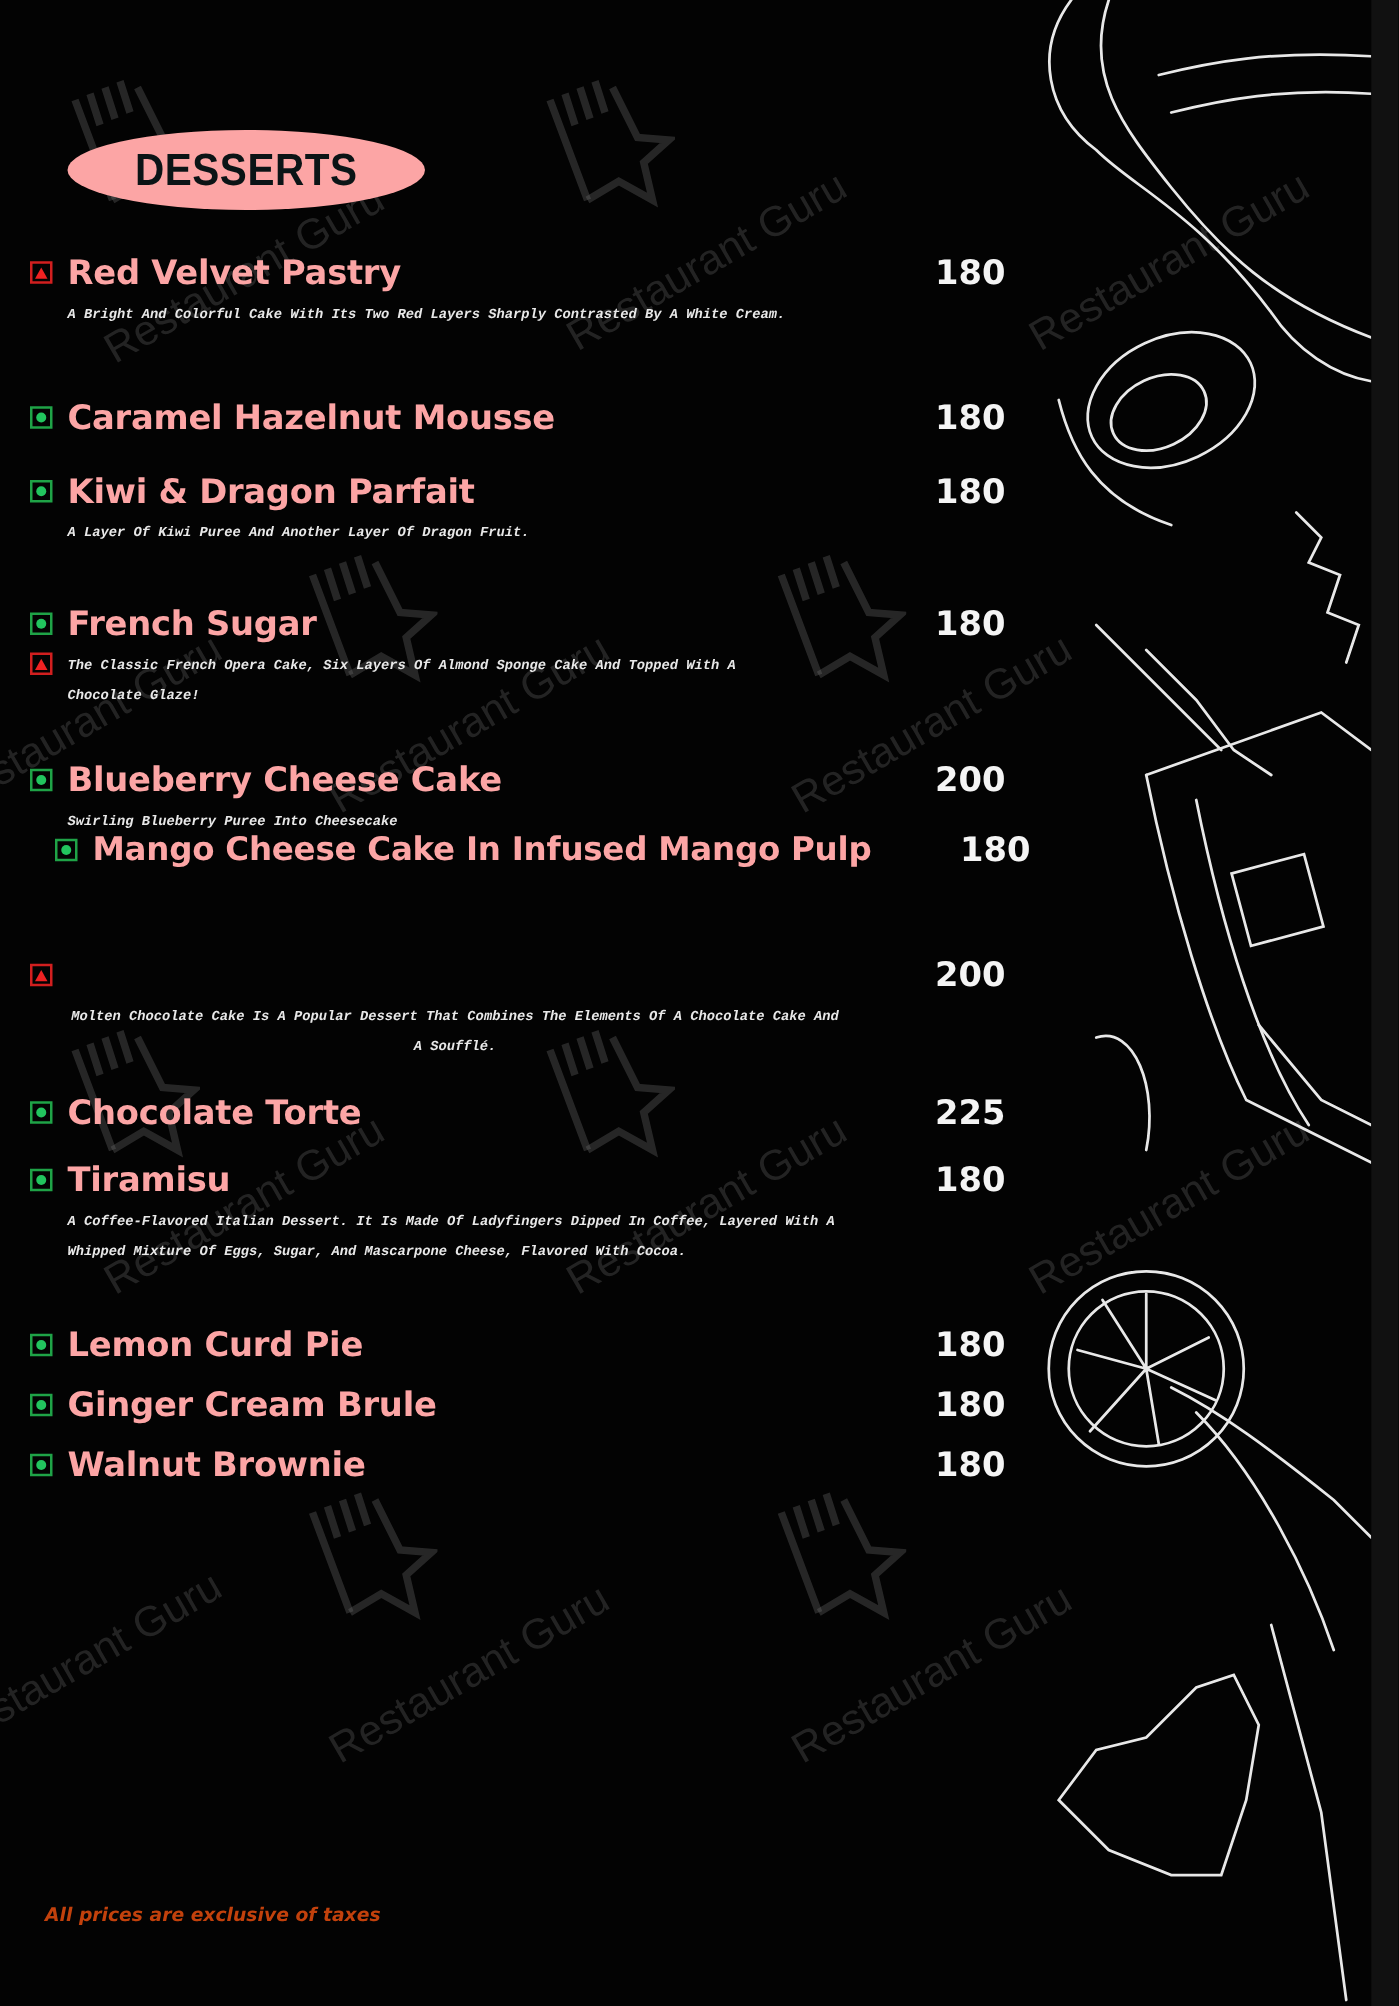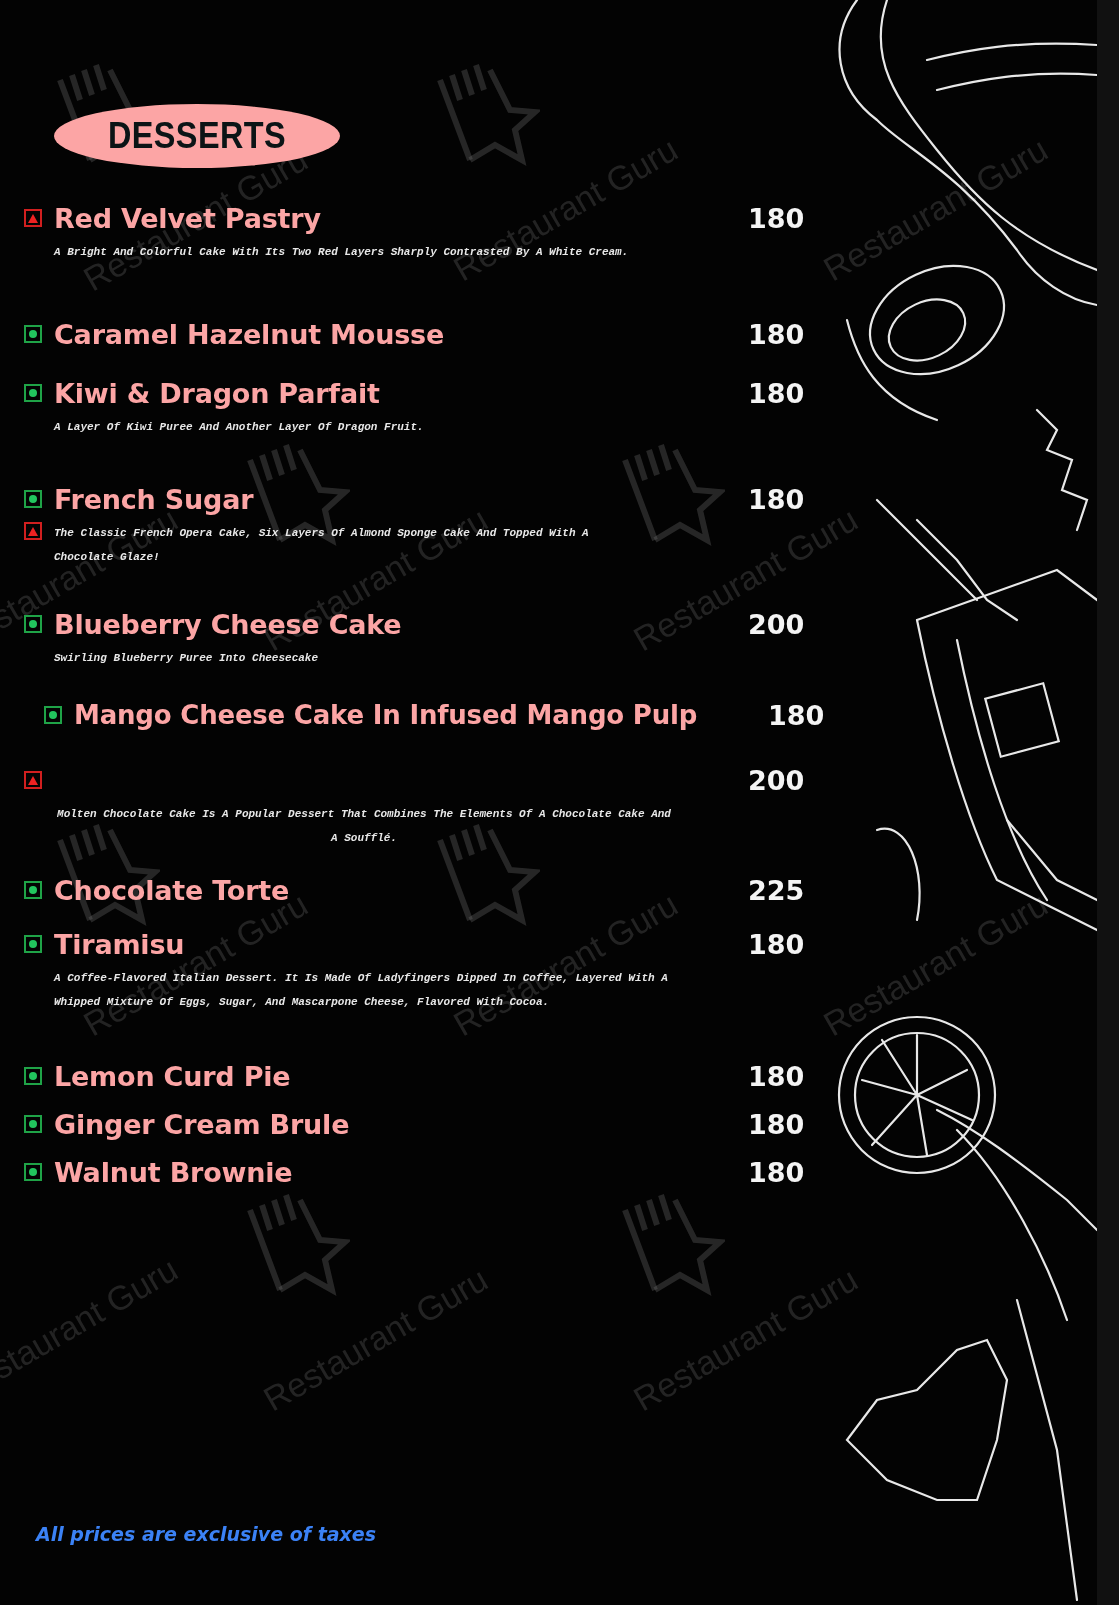--- a/index.html
+++ b/index.html
@@ -13,21 +13,21 @@
   .row{display:flex;align-items:center;height:36px;}
   .mark{width:18px;height:18px;box-sizing:border-box;border:2px solid;display:flex;align-items:center;justify-content:center;margin-right:12px;flex:0 0 18px;}
   .mark.veg{border-color:#1fa347;}
   .mark.veg i{width:8px;height:8px;border-radius:50%;background:#22c55e;display:block;}
   .mark.nonveg{border-color:#d11f1f;}
   .mark.nonveg i{width:0;height:0;border-left:5px solid transparent;border-right:5px solid transparent;border-bottom:9px solid #ef2222;display:block;}
   .name{font-family:"DejaVu Sans",sans-serif;font-weight:bold;font-size:27px;color:#fca5a5;white-space:nowrap;flex:1;letter-spacing:-0.2px;}
   .price{font-family:"DejaVu Sans",sans-serif;font-weight:bold;font-size:27px;color:#f4f4f4;width:56px;text-align:right;margin-left:auto;}
   .desc{margin-left:30px;margin-top:4px;font-family:Liberation Mono, monospace;font-style:italic;font-weight:bold;font-size:11px;line-height:24px;color:#e8e8e8;width:680px;}
   .extra-mark{position:absolute;left:24px;top:522px;}
-  .footnote{position:absolute;left:36px;top:1523px;font-style:italic;font-weight:bold;font-size:19px;color:#3b82f6;}
+  .footnote{position:absolute;left:36px;top:1523px;font-style:italic;font-weight:bold;font-size:15px;color:#c2410c;}
   .wm{position:absolute;color:rgba(120,120,120,0.28);font-family:"Liberation Sans",sans-serif;font-size:34px;transform:rotate(-30deg);white-space:nowrap;pointer-events:none;}
   .wm-logo{position:absolute;width:110px;height:130px;pointer-events:none;}
   svg.art{position:absolute;right:22px;top:0;}
 </style>
 </head>
 <body>
 
 <div class="wm" style="left:70px;top:200px;">Restaurant Guru</div>
 <div class="wm" style="left:440px;top:190px;">Restaurant Guru</div>
 <div class="wm" style="left:810px;top:190px;">Restaurant Guru</div>
@@ -179,21 +179,21 @@
   <div class="row">
     <span class="mark veg">
         <i></i>
       </span>
     <span class="name">Blueberry Cheese Cake</span>
     <span class="price">200</span>
   </div>
   <div class="desc">Swirling Blueberry Puree Into Cheesecake</div>
 </div>
 
-<div class="item" style="top:697px;padding-left:20px;">
+<div class="item" style="top:662px;padding-left:20px;">
   <div class="row">
     <span class="mark veg">
         <i></i>
       </span>
     <span class="name" style="font-size:26px;">Mango Cheese Cake In Infused Mango Pulp</span>
     <span class="price">180</span>
   </div>
 </div>
 
 <div class="item" style="top:762px;">

